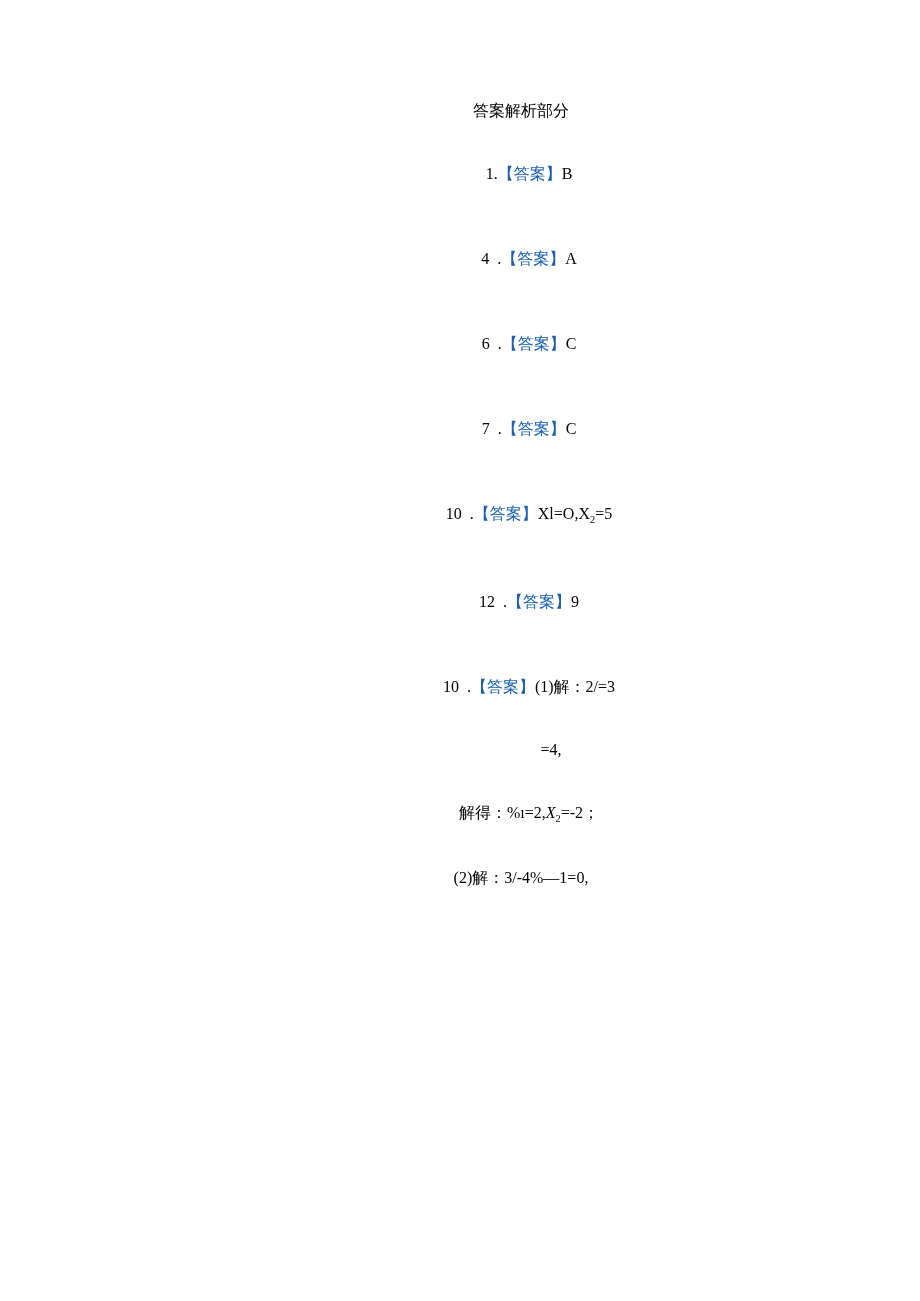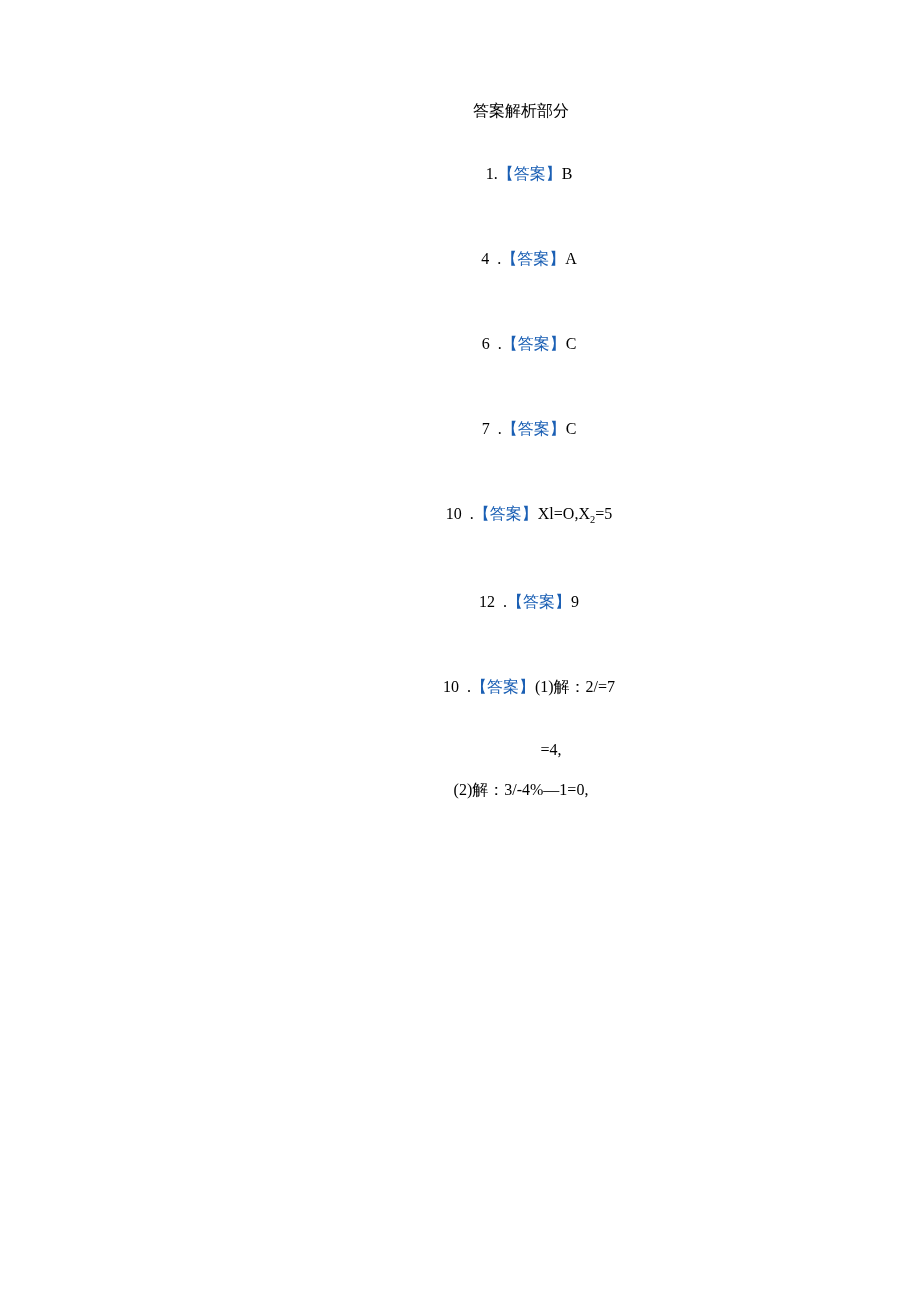--- a/index.html
+++ b/index.html
@@ -68,21 +68,24 @@
 
   <p class="line">
     <span>10  .</span><span class="ans-label">【答案】</span><span>Xl=O,</span><span>X</span><span class="sub">2</span><span>=5</span>
   </p>
 
   <p class="line">
     <span>12  .</span><span class="ans-label">【答案】</span><span>9</span>
   </p>
 
   <p class="line">
-    <span>10  .</span><span class="ans-label">【答案】</span><span>(1)解：2/=7</span>
+    <span>10  .</span><span class="ans-label">【答案】</span><span>(1)解：2/=3</span>
   </p>
 
   <p class="line indent">=4,</p>
 
+  <p class="line">
+    <span>解得：%ı=2,</span><span class="it">X</span><span class="sub">2</span><span>=-2；</span>
+  </p>
 
   <p class="line">(2)解：3/-4%—1=0,</p>
 
 </div>
 
 </body></html>

